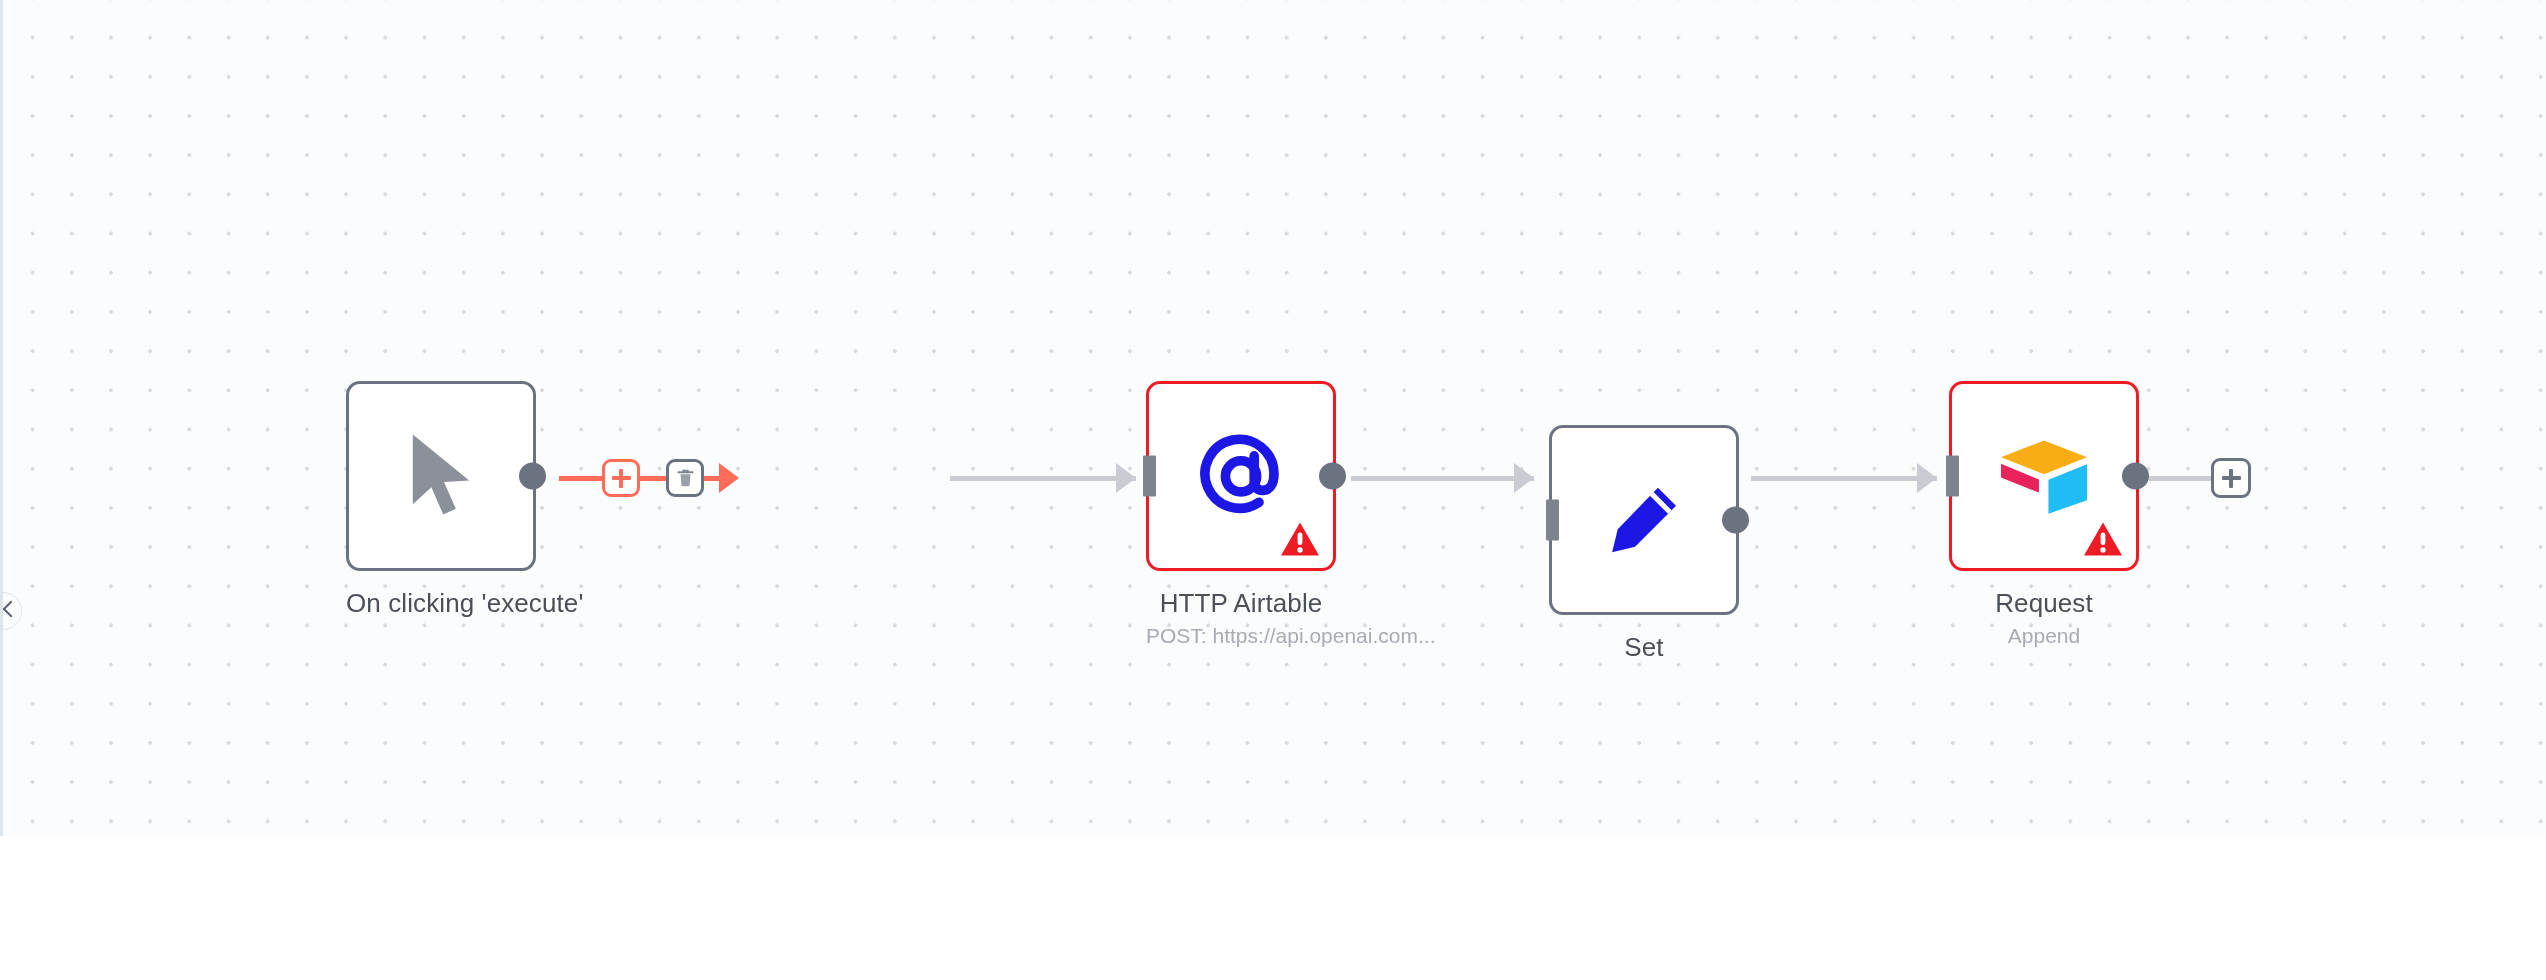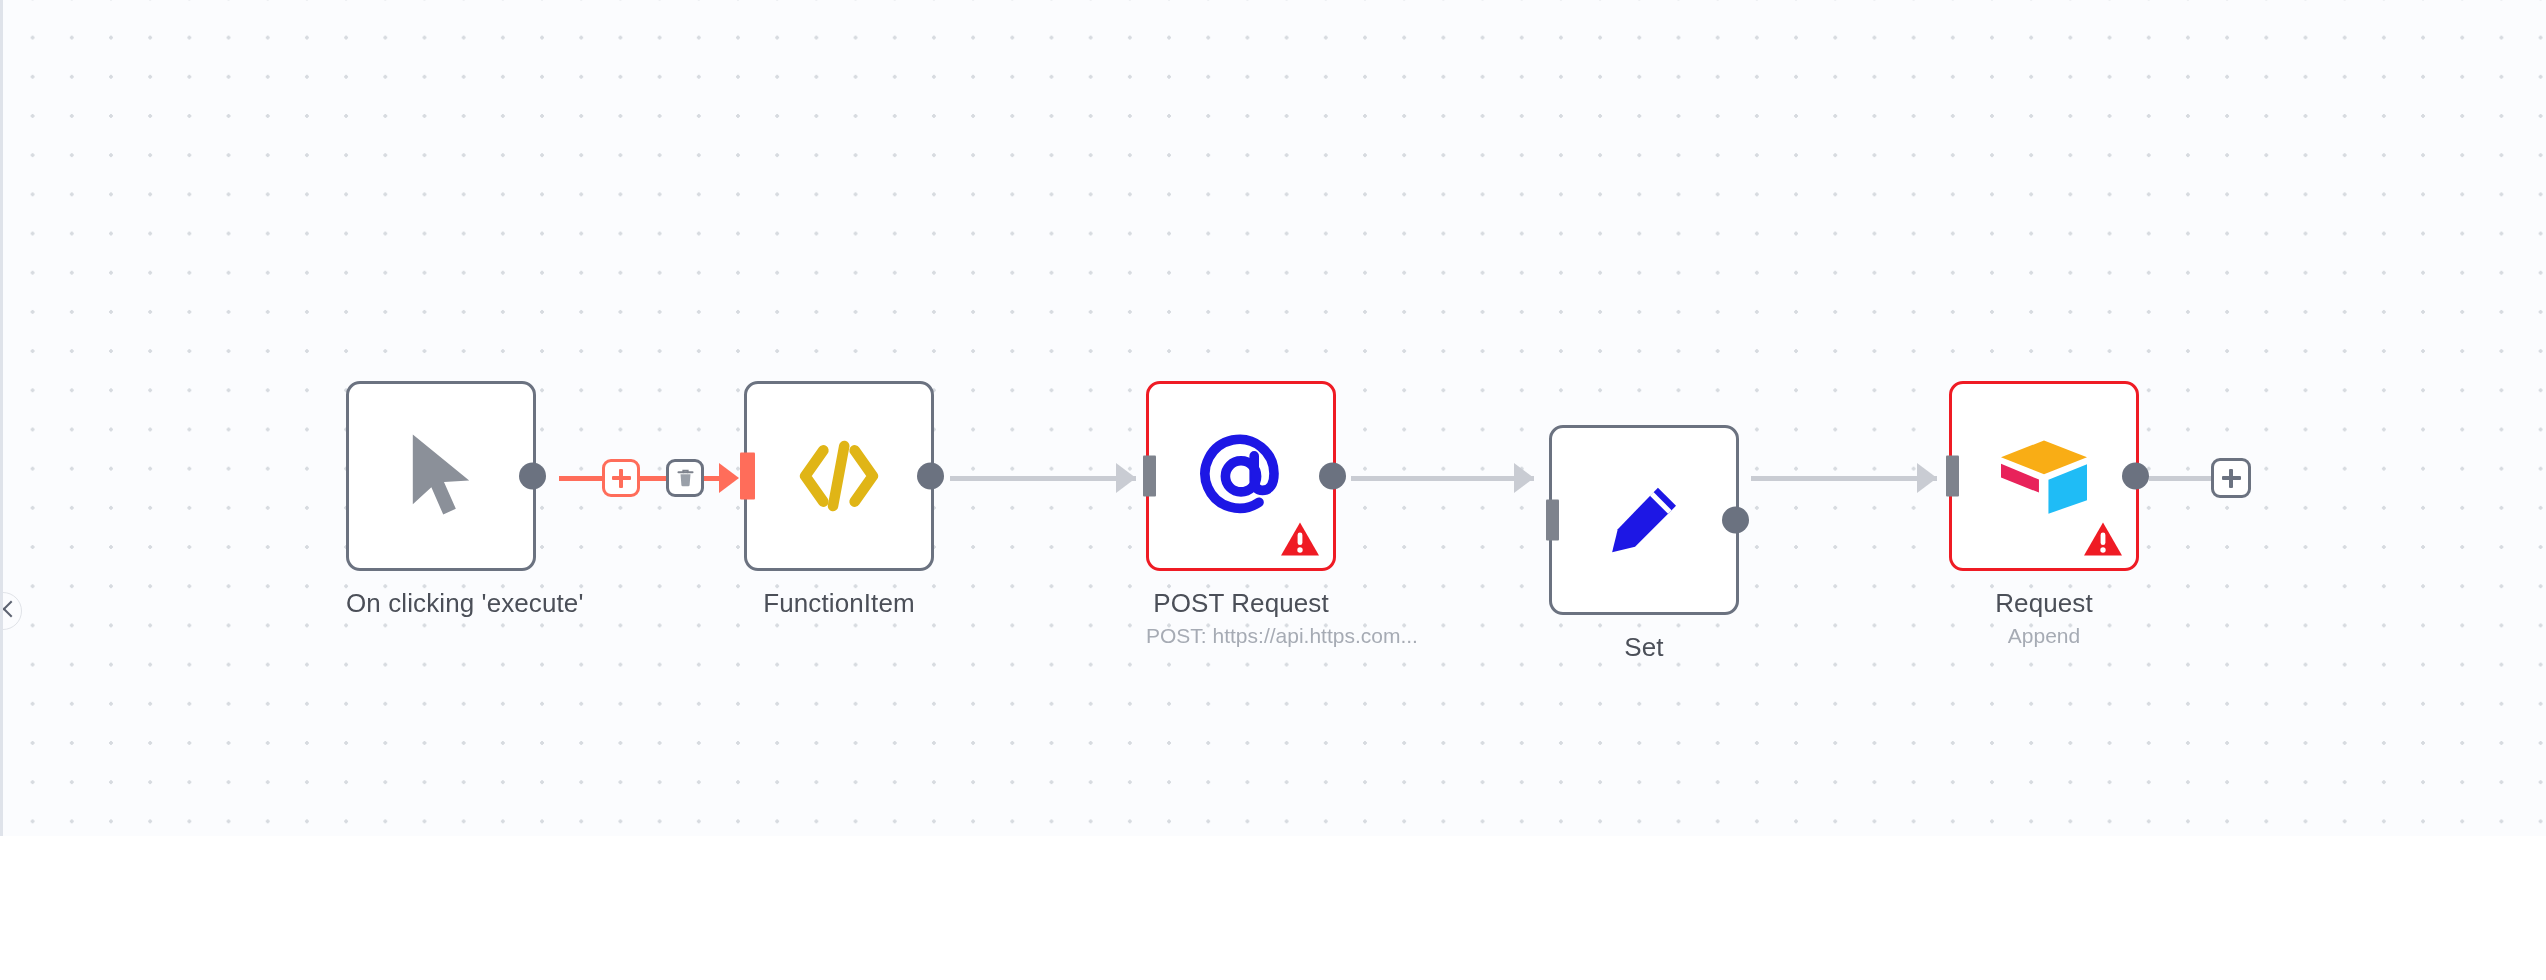--- a/index.html
+++ b/index.html
@@ -233,51 +233,39 @@
   <div class="node-wrap" style="left:343px; top:381px;">
     <div class="node-box">
       <svg width="80" height="92" viewBox="0 0 52 62">
         <path d="M7 3 L7 50 L19.5 38.5 L27.5 57 L36 53 L28 35 L45 34 Z" fill="#8b9099"></path>
       </svg>
       <span class="out-dot"></span>
     </div>
     <div class="node-label">On clicking 'execute'</div>
   </div>
 
-  <div class="node-wrap" style="left:741px; top:381px;">
-    <div class="node-box">
-      <svg width="88" height="72" viewBox="0 0 58 48">
-        <path d="M18.5 7 L6.5 24 L18.5 41" stroke="#e0b516" stroke-width="7.2" fill="none" stroke-linecap="round" stroke-linejoin="round"></path>
-        <path d="M39.5 7 L51.5 24 L39.5 41" stroke="#e0b516" stroke-width="7.2" fill="none" stroke-linecap="round" stroke-linejoin="round"></path>
-        <path d="M32.5 4 L25 44" stroke="#e0b516" stroke-width="7" fill="none" stroke-linecap="round"></path>
-      </svg>
-      <span class="in-rect hot"></span>
-      <span class="out-dot"></span>
-    </div>
-    <div class="node-label">FunctionItem</div>
-  </div>
 
   <div class="node-wrap" style="left:1143px; top:381px;">
     <div class="node-box error">
       <svg width="96" height="96" viewBox="0 0 64 64">
         <path d="M44 49.5a23 23 0 1 1 10-19.2c0 7-2.8 11.3-7.6 11.3-3.6 0-5.6-2.2-5.6-6.4V18.6" stroke="#1d17e5" stroke-width="6.4" fill="none" stroke-linecap="round"></path>
         <circle cx="32" cy="32.2" r="10.4" stroke="#1d17e5" stroke-width="6.4" fill="none"></circle>
       </svg>
       <span class="warn">
         <svg width="42" height="38" viewBox="0 0 42 38">
           <path d="M21 2.5 L40 35.5 L2 35.5 Z" fill="#ef1b24"></path>
           <rect x="18.6" y="12.5" width="4.8" height="12.6" rx="2.4" fill="#ffffff"></rect>
           <circle cx="21" cy="30" r="2.7" fill="#ffffff"></circle>
         </svg>
       </span>
       <span class="in-rect"></span>
       <span class="out-dot"></span>
     </div>
-    <div class="node-label">POST Request</div>
-    <div class="node-sub">POST: https://api.https.com...</div>
+    <div class="node-label">HTTP Airtable</div>
+    <div class="node-sub">POST: https://api.openai.com...</div>
   </div>
 
   <div class="node-wrap" style="left:1546px; top:381px;margin-top:44px;">
     <div class="node-box">
       <svg width="86" height="86" viewBox="0 0 58 58">
         <path d="M38.4 7.2 L50.6 19.4 L23 47 L7.5 50.8 L11.3 35.2 Z" fill="#1d17e5"></path>
         <path d="M34.2 11.4 L46.4 23.6" stroke="#ffffff" stroke-width="3.4"></path>
       </svg>
       <span class="in-rect"></span>
       <span class="out-dot"></span>

